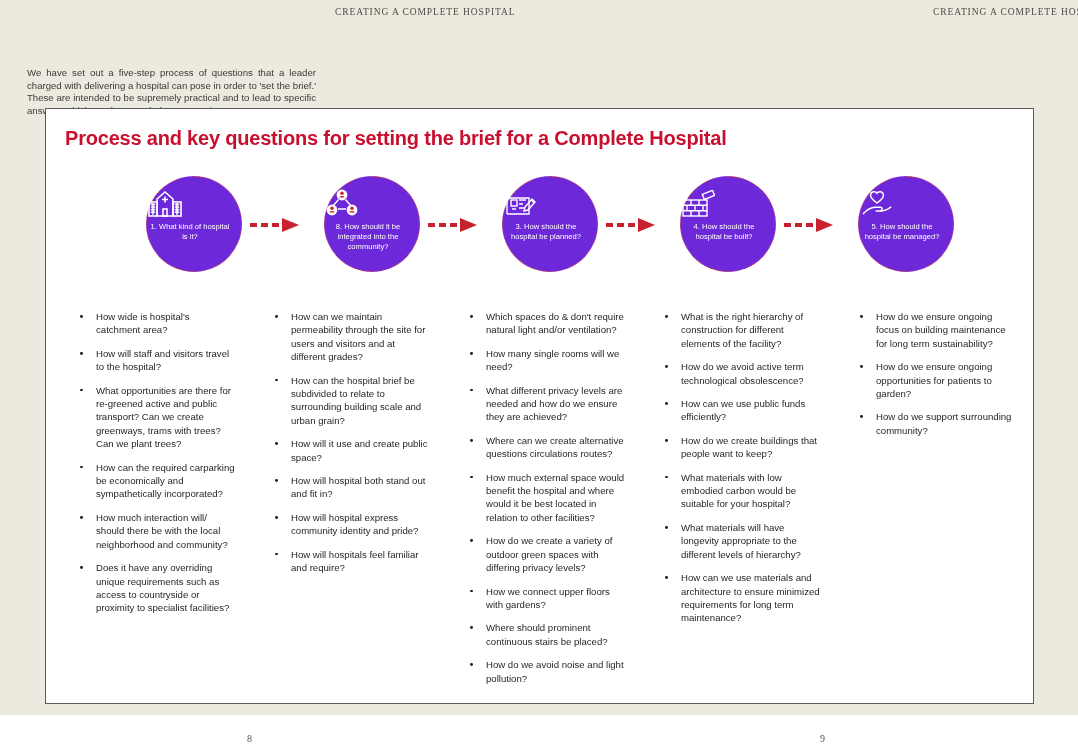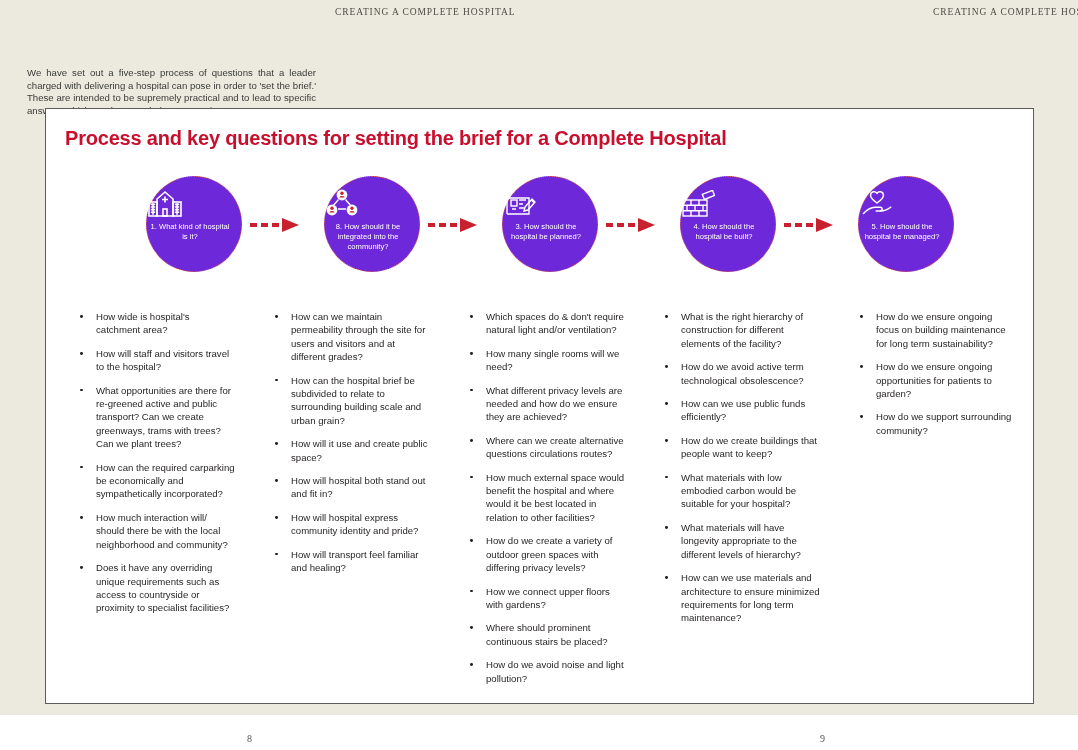--- a/index.html
+++ b/index.html
@@ -338,21 +338,21 @@
         </ul>
       </div>
 
       <div class="column">
         <ul>
           <li><span class="bullet-dot"></span><span>How can we maintain permeability through the site for users and visitors and at different grades?</span></li>
           <li><span class="bullet-dot"></span><span>How can the hospital brief be subdivided to relate to surrounding building scale and urban grain?</span></li>
           <li><span class="bullet-dot"></span><span>How will it use and create public space?</span></li>
           <li><span class="bullet-dot"></span><span>How will hospital both stand out and fit in?</span></li>
           <li><span class="bullet-dot"></span><span>How will hospital express community identity and pride?</span></li>
-          <li><span class="bullet-dot"></span><span>How will transport feel familiar and healing?</span></li>
+          <li><span class="bullet-dot"></span><span>How will hospitals feel familiar and require?</span></li>
         </ul>
       </div>
 
       <div class="column">
         <ul>
           <li><span class="bullet-dot"></span><span>Which spaces do &amp; don't require natural light and/or ventilation?</span></li>
           <li><span class="bullet-dot"></span><span>How many single rooms will we need?</span></li>
           <li><span class="bullet-dot"></span><span>What different privacy levels are needed and how do we ensure they are achieved?</span></li>
           <li><span class="bullet-dot"></span><span>Where can we create alternative questions circulations routes?</span></li>
           <li><span class="bullet-dot"></span><span>How much external space would benefit the hospital and where would it be best located in relation to other facilities?</span></li>

